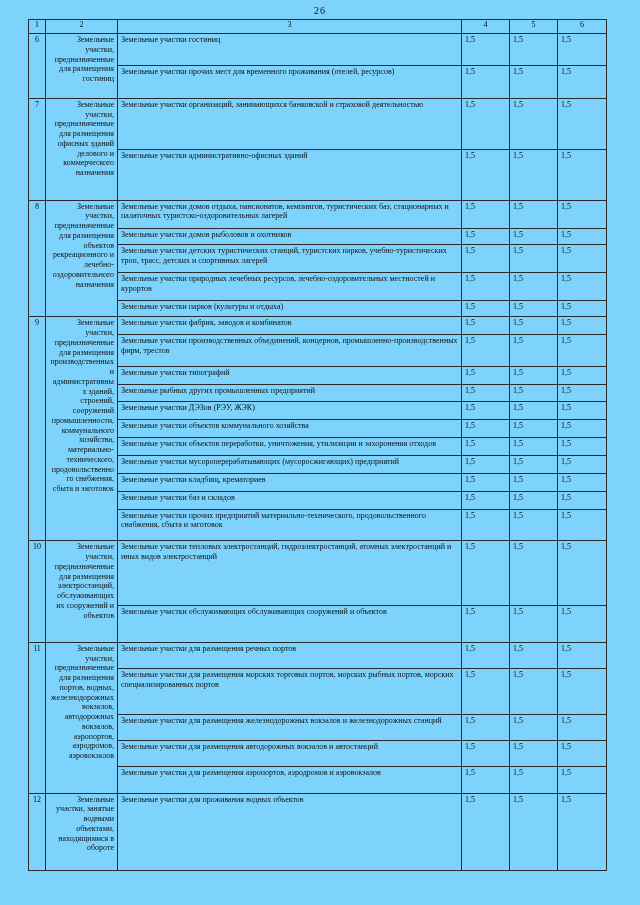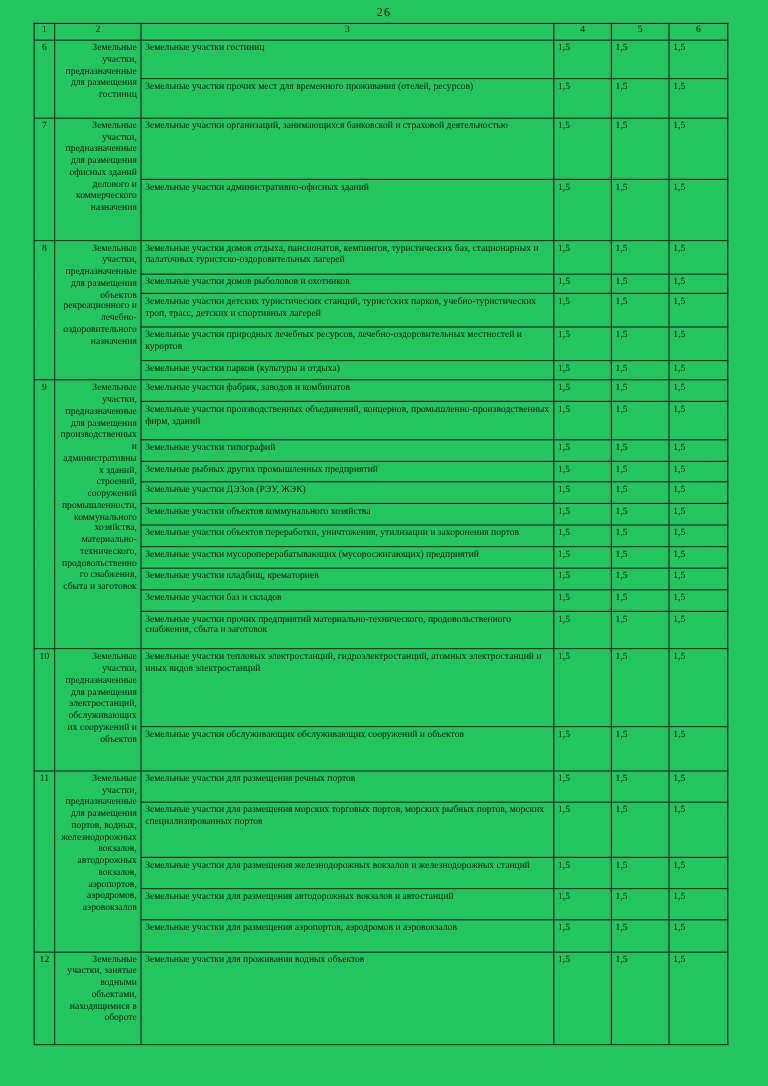--- a/index.html
+++ b/index.html
@@ -6,21 +6,21 @@
     margin: 0;
     padding: 0;
     background: #ffffff;
     font-family: "Liberation Serif", "DejaVu Serif", serif;
     color: #111;
   }
   .page {
     position: relative;
     width: 640px;
     height: 905px;
-    background: #22c55e;
+    background: #7dd3fc;
     overflow: hidden;
   }
   .page-number {
     text-align: center;
     font-size: 10px;
     padding-top: 5px;
     letter-spacing: 1px;
   }
   table.tax-table {
     border-collapse: collapse;
@@ -145,21 +145,21 @@
         </tr>
         <tr>
           <td class="num" rowspan="11">9</td>
           <td class="cat" rowspan="11">Земельные участки, предназначенные для размещения производственных и административных зданий, строений, сооружений промышленности, коммунального хозяйства, материально-технического, продовольственного снабжения, сбыта и заготовок</td>
           <td class="detail">Земельные участки фабрик, заводов и комбинатов</td>
           <td class="rate">1,5</td>
           <td class="rate">1,5</td>
           <td class="rate">1,5</td>
         </tr>
         <tr>
-          <td class="detail">Земельные участки производственных объединений, концернов, промышленно-производственных фирм, зданий</td>
+          <td class="detail">Земельные участки производственных объединений, концернов, промышленно-производственных фирм, трестов</td>
           <td class="rate">1,5</td>
           <td class="rate">1,5</td>
           <td class="rate">1,5</td>
         </tr>
         <tr>
           <td class="detail">Земельные участки типографий</td>
           <td class="rate">1,5</td>
           <td class="rate">1,5</td>
           <td class="rate">1,5</td>
         </tr>
@@ -175,21 +175,21 @@
           <td class="rate">1,5</td>
           <td class="rate">1,5</td>
         </tr>
         <tr>
           <td class="detail">Земельные участки объектов коммунального хозяйства</td>
           <td class="rate">1,5</td>
           <td class="rate">1,5</td>
           <td class="rate">1,5</td>
         </tr>
         <tr>
-          <td class="detail">Земельные участки объектов переработки, уничтожения, утилизации и захоронения портов</td>
+          <td class="detail">Земельные участки объектов переработки, уничтожения, утилизации и захоронения отходов</td>
           <td class="rate">1,5</td>
           <td class="rate">1,5</td>
           <td class="rate">1,5</td>
         </tr>
         <tr>
           <td class="detail">Земельные участки мусороперерабатывающих (мусоросжигающих) предприятий</td>
           <td class="rate">1,5</td>
           <td class="rate">1,5</td>
           <td class="rate">1,5</td>
         </tr>

